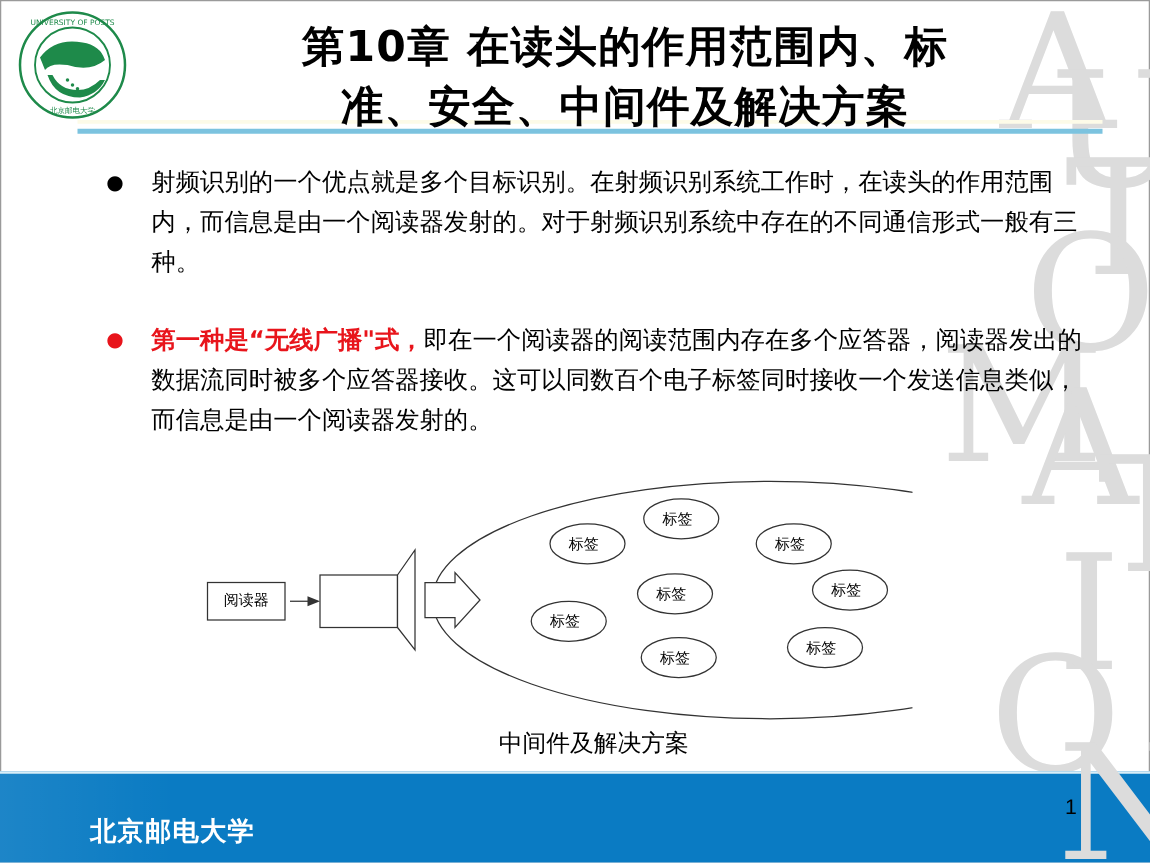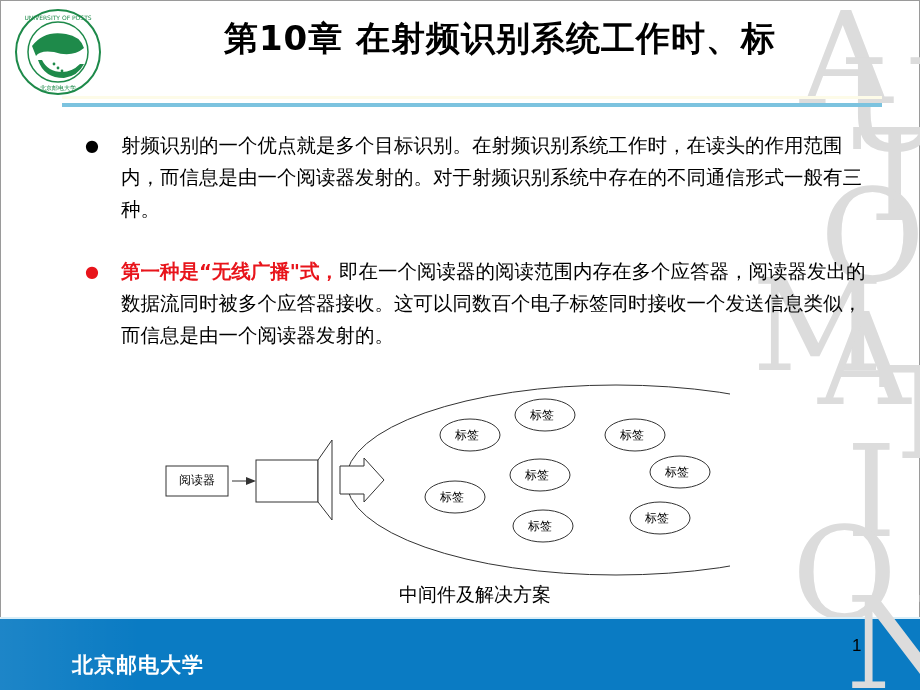--- a/index.html
+++ b/index.html
@@ -47,21 +47,22 @@
     <path d="M24 52 Q30 70 50 70 Q64 68 70 56 L66 56 Q58 64 48 64 Q34 64 28 52 Z" fill="#1e8a4a"></path>
     <circle cx="40" cy="56" r="1.4" fill="#1e8a4a"></circle>
     <circle cx="44" cy="60" r="1.4" fill="#1e8a4a"></circle>
     <circle cx="48" cy="63" r="1.4" fill="#1e8a4a"></circle>
     <text x="44" y="12" font-size="6" text-anchor="middle" fill="#1e8a4a" font-family="DejaVu Sans, sans-serif">UNIVERSITY OF POSTS</text>
     <text x="44" y="82" font-size="6" text-anchor="middle" fill="#1e8a4a" font-family="DejaVu Sans, sans-serif">北京邮电大学</text>
   </svg>
 </div>
 
 <div class="title">
-  <div>第10章 在射频识别系统工作时、标</div>
+  <div>第10章 在读头的作用范围内、标</div>
+  <div>准、安全、中间件及解决方案</div>
 </div>
 <div class="title-line2"></div>
 <div class="title-line"></div>
 
 <div class="para" style="top:130px;">
   <span class="bullet">●</span>
   <span class="text">射频识别的一个优点就是多个目标识别。在射频识别系统工作时，在读头的作用范围内，而信息是由一个阅读器发射的。对于射频识别系统中存在的不同通信形式一般有三种。</span>
 </div>
 
 <div class="para" style="top:256px;">

